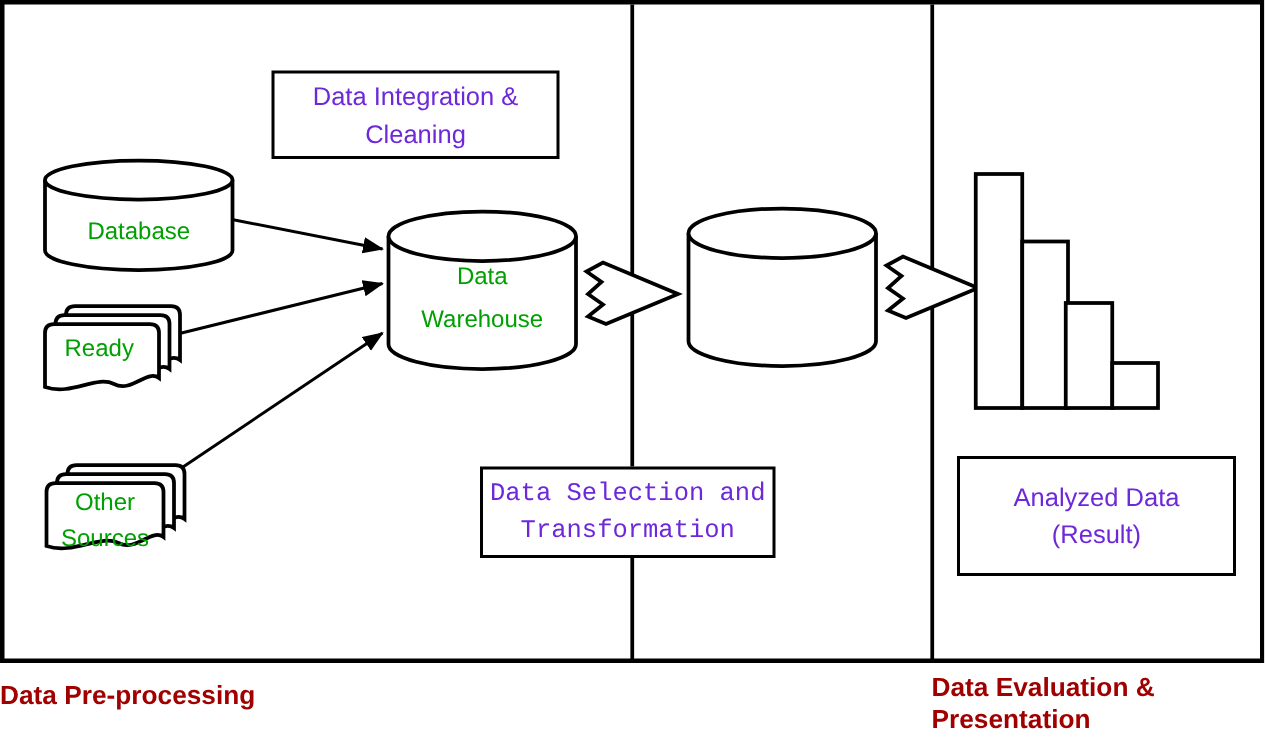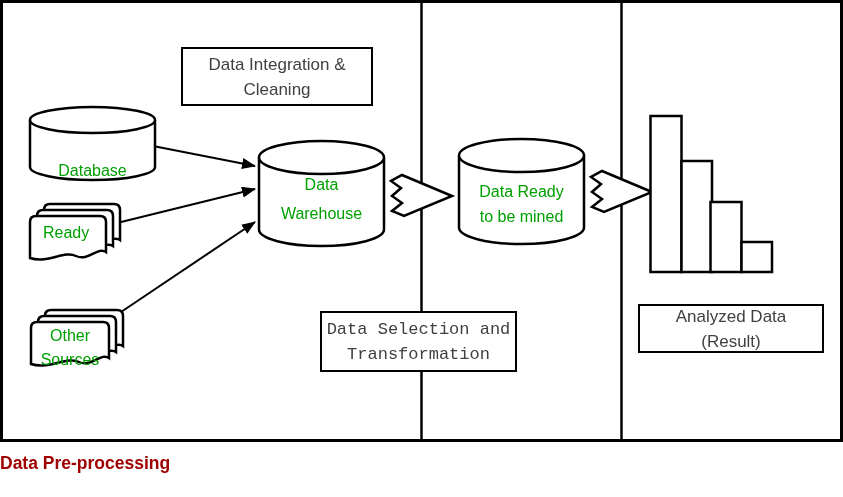--- a/index.html
+++ b/index.html
@@ -7,21 +7,21 @@
     position:relative;width:843px;height:497px;overflow:hidden;
     font-family:"Liberation Sans","DejaVu Sans",sans-serif;
     background:#ffffff;
   }
   .layer{position:absolute;left:0;top:0;}
   .lbl{
     position:absolute;color:#00A000;font-size:16px;line-height:24px;
     white-space:pre-line;text-align:center;
   }
   .boxlbl{
-    position:absolute;color:#404040;font-size:17px;line-height:25px;
+    position:absolute;color:#6d28d9;font-size:17px;line-height:25px;
     white-space:pre-line;text-align:center;
     border:2px solid #000;background:#fff;
     display:flex;align-items:center;justify-content:center;
     box-sizing:border-box;z-index:3;
   }
   .stagelbl{
     position:absolute;color:#A00000;font-size:17.5px;font-weight:bold;
     line-height:21px;white-space:pre-line;text-align:left;z-index:2;
   }
 </style>
@@ -83,36 +83,36 @@
       <rect x="650.5" y="116" width="31" height="156"></rect>
       <rect x="681.5" y="161" width="30.5" height="111"></rect>
       <rect x="710.5" y="202" width="31" height="70"></rect>
       <rect x="741.5" y="242" width="30.5" height="30"></rect>
     </g>
   </svg>
 
   <div class="boxlbl" style="left:181px;top:47px;width:192px;height:59px;">Data Integration &amp;
 Cleaning</div>
 
-  <div class="lbl" style="left:30px;top:143px;width:125px;margin-top:16px;">Database</div>
+  <div class="lbl" style="left:30px;top:143px;width:125px;">Database</div>
 
   <div class="lbl" style="left:43px;top:221px;width:60px;text-align:left;">Ready</div>
 
   <div class="lbl" style="left:259px;top:170px;width:125px;line-height:29px;">Data
 Warehouse</div>
 
   <div class="lbl" style="left:30px;top:324px;width:80px;">Other
 Sources</div>
 
-  <div class="lbl" style="left:459px;top:179px;width:125px;line-height:25px;">Data Ready
-to be mined</div>
 
   <div class="boxlbl" style="left:320px;top:311px;width:197px;height:61px;font-family:Liberation Mono, monospace;">Data Selection and
 Transformation</div>
 
-  <div class="boxlbl" style="left:638px;top:304px;width:186px;height:49px;">Analyzed Data
+  <div class="boxlbl" style="left:638px;top:304px;width:186px;height:80px;">Analyzed Data
 (Result)</div>
 
   <div class="stagelbl" style="left:0px;top:453px;width:421px;">Data Pre-processing</div>
 
 
+  <div class="stagelbl" style="left:621px;top:448px;width:222px;">Data Evaluation &amp;
+Presentation</div>
 
 </div>
 
 </body></html>

